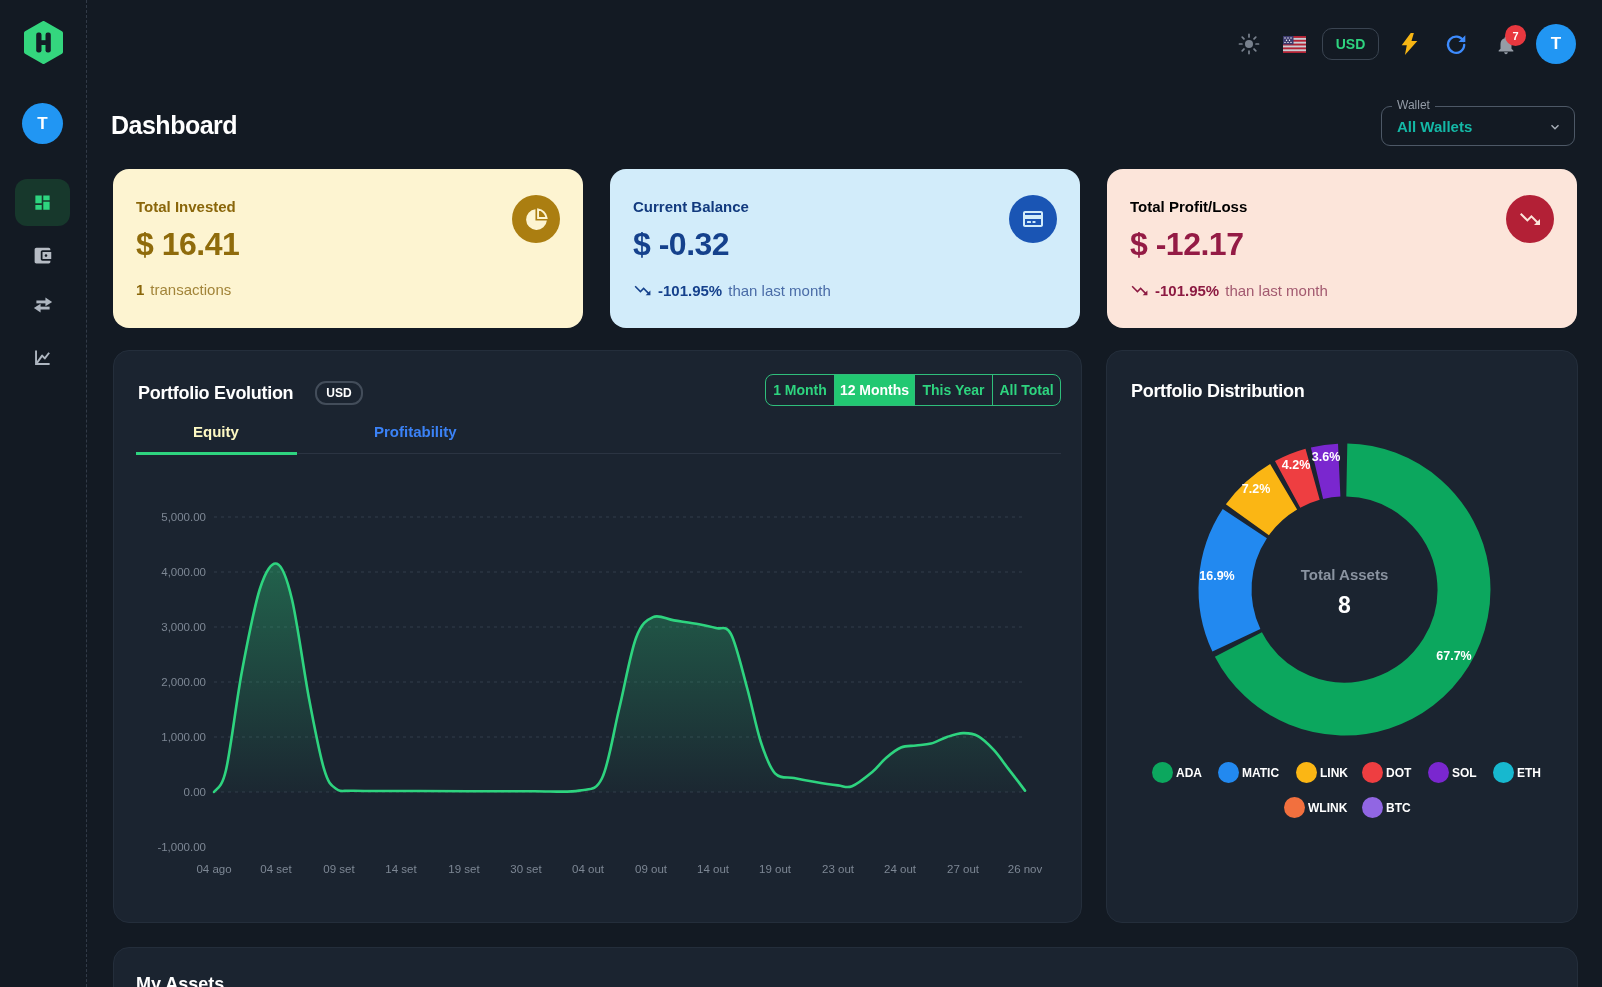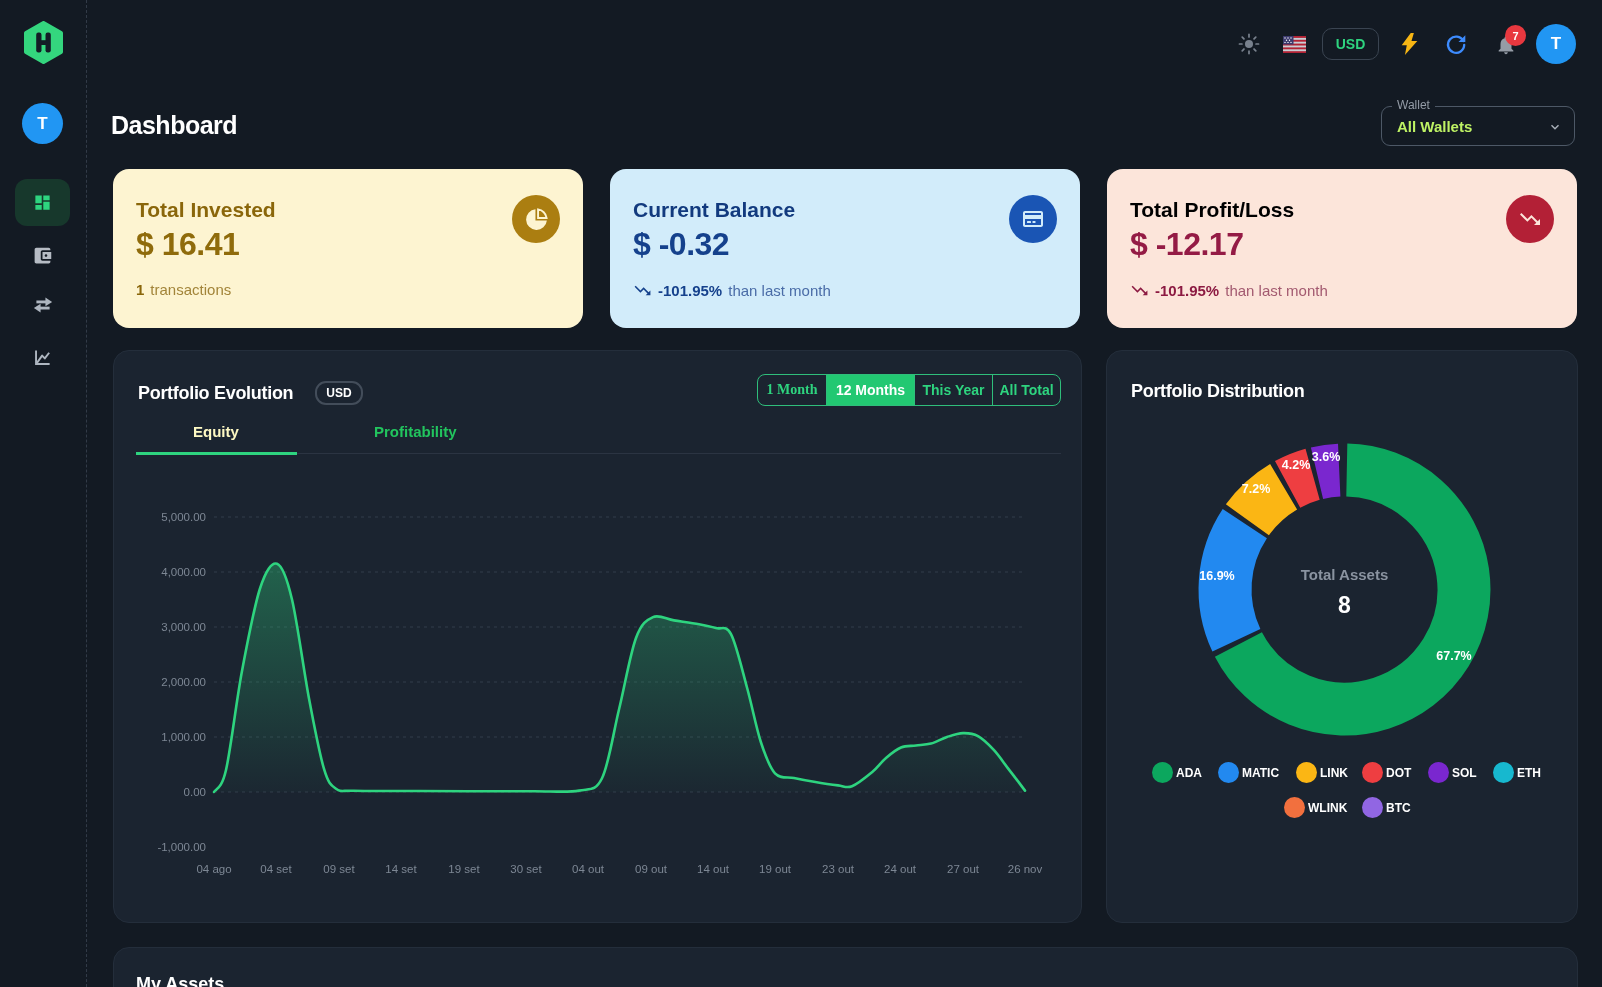--- a/index.html
+++ b/index.html
@@ -28,26 +28,26 @@
 .main { position:absolute; left:88px; top:0; width:1514px; height:987px; }
 .topbar { position:absolute; top:0; left:0; width:100%; height:88px; }
 h1.dash { position:absolute; left:23px; top:111px; font-size:25px; font-weight:bold; letter-spacing:-0.5px; }
 .wallet-select {
   position:absolute; left:1293px; top:106px; width:194px; height:40px;
   border:1px solid #4d5866; border-radius:9px;
 }
 .wallet-label {
   position:absolute; left:10px; top:-9px; font-size:12px; color:#949ca7; background:#131a23; padding:0 5px;
 }
-.wallet-value { position:absolute; left:15px; top:11px; font-size:15px; font-weight:bold; color:#bef264; }
+.wallet-value { position:absolute; left:15px; top:11px; font-size:15px; font-weight:bold; color:#14b8a6; }
 .wallet-chev { position:absolute; right:12px; top:13px; }
 
 .scard { position:absolute; top:169px; width:470px; height:159px; border-radius:16px; }
 .scard .num { position:absolute; left:23px; top:57px; font-size:32px; font-weight:bold; letter-spacing:-0.5px; }
-.scard .title2 { position:absolute; left:23px; top:29px; font-size:21px; font-weight:bold; }
+.scard .title2 { position:absolute; left:23px; top:29px; font-size:15px; font-weight:bold; }
 .scard .sub { position:absolute; left:23px; top:112px; font-size:15px; display:flex; align-items:center; gap:6px; }
 .scard .icirc { position:absolute; right:23px; top:26px; width:48px; height:48px; border-radius:50%; display:flex; align-items:center; justify-content:center; }
 
 .bigcard { position:absolute; top:350px; background:#1b2430; border:1px solid #242e3b; border-radius:16px; }
 #evo { left:25px; width:969px; height:573px; }
 #dist { left:1018px; width:472px; height:573px; }
 #assets { position:absolute; left:25px; top:947px; width:1465px; height:60px; background:#1b2430; border:1px solid #242e3b; border-radius:16px; }
 .cardtitle { font-size:18px; font-weight:bold; color:#fff; letter-spacing:-0.3px; }
 .usd-pill { display:inline-block; border:2px solid #434d5a; border-radius:11px; font-size:12px; font-weight:bold; padding:3px 9px; color:#fff; }
 .btn-group { position:absolute; right:20px; top:23px; display:flex; border:1px solid #2fbe7b; border-radius:8px; overflow:hidden; height:32px; }
@@ -203,28 +203,28 @@
         </svg>
     </div>
   </div>
 
   <div class="bigcard" id="evo">
     <div style="position:absolute; left:24px; top:30px; display:flex; align-items:center; gap:22px;">
       <span class="cardtitle">Portfolio Evolution</span>
       <span class="usd-pill">USD</span>
     </div>
     <div class="btn-group">
-      <div class="bg-btn" style="width:68px;font-family:Liberation Serif, serif;">1 Month</div>
-      <div class="bg-btn active" style="width:88px;">12 Months</div>
+      <div class="bg-btn" style="width:68px;">1 Month</div>
+      <div class="bg-btn active" style="width:80px;">12 Months</div>
       <div class="bg-btn" style="width:78px;">This Year</div>
       <div class="bg-btn" style="width:68px;">All Total</div>
     </div>
     <div class="tabs">
       <div class="tab" style="left:57px; color:#fef9c3;">Equity</div>
-      <div class="tab" style="left:238px; color:#22c55e;">Profitability</div>
+      <div class="tab" style="left:238px; color:#3b82f6;">Profitability</div>
       <div class="tab-underline"></div>
     </div>
     <svg id="chart" style="position:absolute; left:0; top:0;" width="967" height="571" viewBox="0 0 967 571">
       <defs>
         <linearGradient id="ag" x1="0" y1="180" x2="0" y2="441" gradientUnits="userSpaceOnUse">
           <stop offset="0" stop-color="#2ed47f" stop-opacity="0.40"></stop>
           <stop offset="1" stop-color="#2ed47f" stop-opacity="0.02"></stop>
         </linearGradient>
       </defs>
       <g stroke="#333d4b" stroke-width="1" stroke-dasharray="3 4">

